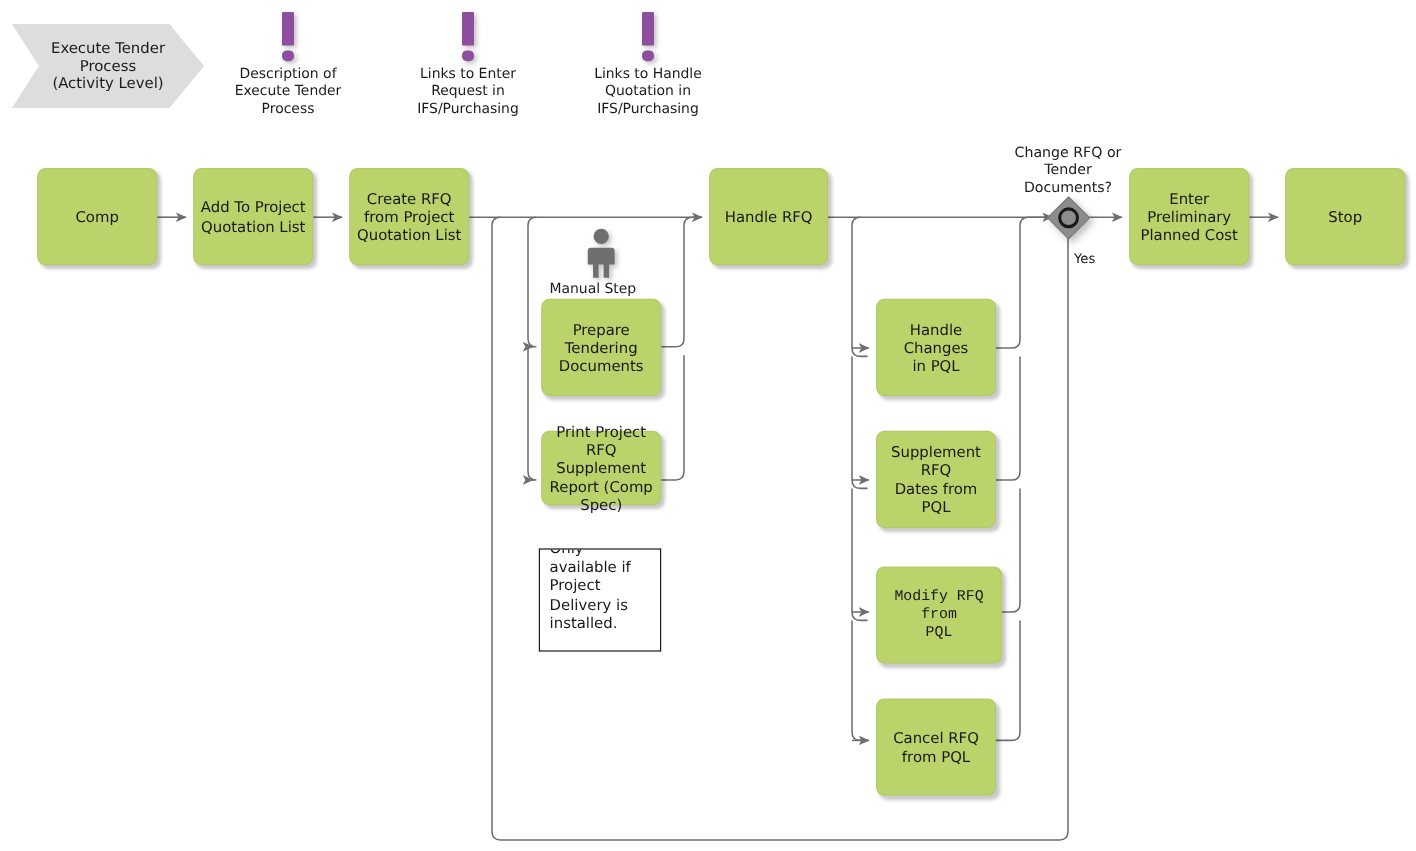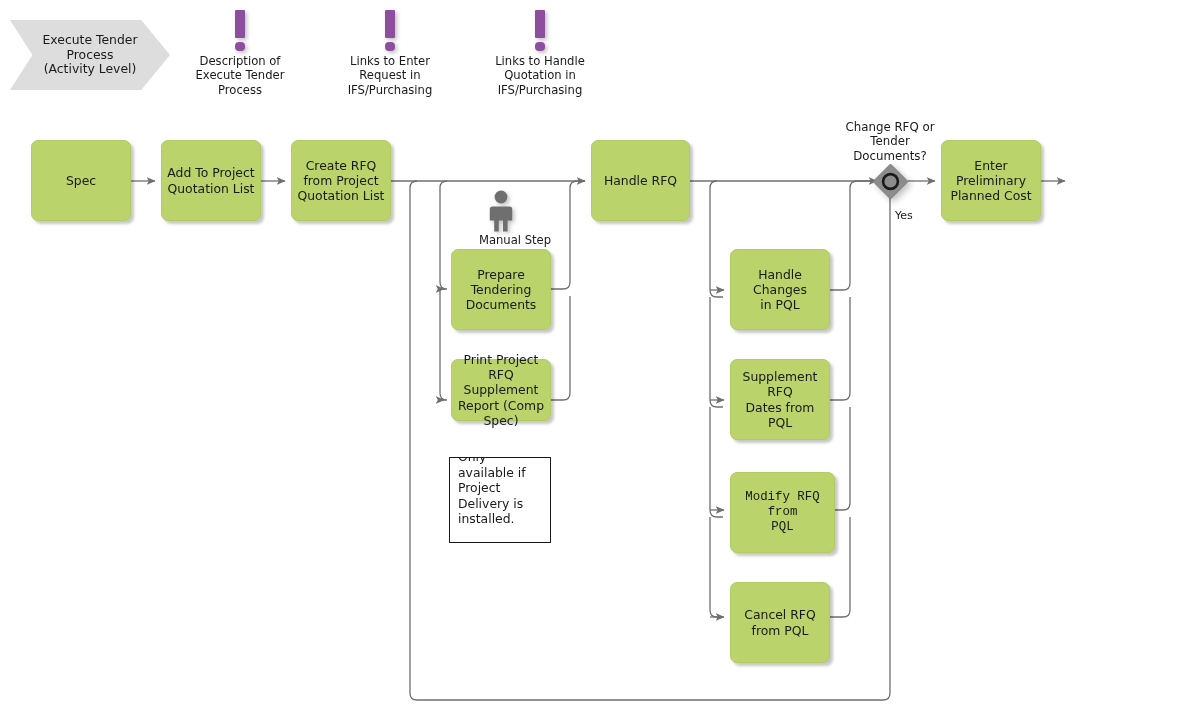--- a/index.html
+++ b/index.html
@@ -111,36 +111,36 @@
 IFS/Purchasing</div>
 
   <div class="bang" style="left:535px;top:10px;">
     <div class="bar"></div>
     <div class="dot"></div>
   </div>
   <div class="annot" style="left:480px;top:54px;width:120px;white-space:pre-line;">Links to Handle
 Quotation in
 IFS/Purchasing</div>
 
-  <div class="node task" style="left:31px;top:140px;width:100px;height:81px;white-space:pre-line;">Spec</div>
+  <div class="node task" style="left:31px;top:140px;width:100px;height:81px;white-space:pre-line;">Comp</div>
 
   <div class="node task" style="left:161px;top:140px;width:100px;height:81px;white-space:pre-line;">Add To Project
 Quotation List</div>
 
   <div class="node task" style="left:291px;top:140px;width:100px;height:81px;white-space:pre-line;">Create RFQ
 from Project
 Quotation List</div>
 
   <div class="node task" style="left:591px;top:140px;width:99px;height:81px;white-space:pre-line;">Handle RFQ</div>
 
   <svg class="person" style="left:486px;top:190px;" width="30" height="42" viewBox="0 0 30 42">
     <circle cx="15" cy="7" r="6.4" fill="#6f6f6f"></circle>
     <path d="M6.4,16.5 h17.2 a2.6,2.6 0 0 1 2.6,2.6 v11.4 h-4.6 v11 h-4.6 v-11 h-4.2 v11 h-4.6 v-11 h-4.4 v-11.4 a2.6,2.6 0 0 1 2.6,-2.6 z" fill="#6f6f6f"></path>
   </svg>
-  <div class="manual-label" style="left:444px;top:233px;width:120px;padding-left:11px;">Manual Step</div>
+  <div class="manual-label" style="left:423px;top:233px;width:120px;padding-left:11px;">Manual Step</div>
 
   <div class="node task" style="left:451px;top:249px;width:100px;height:81px;white-space:pre-line;">Prepare
 Tendering
 Documents</div>
 
   <div class="node task" style="left:451px;top:359px;width:100px;height:62px;white-space:pre-line;">Print Project
 RFQ Supplement
 Report (Comp
 Spec)</div>
 
@@ -172,14 +172,15 @@
     <path d="M18.5,1 L36,18.5 L18.5,36 L1,18.5 Z" fill="#8c8c8c" stroke="#7a7a7a" stroke-width="1"></path>
     <circle cx="18.5" cy="18.5" r="7.4" fill="none" stroke="#1a1a1a" stroke-width="2.6"></circle>
   </svg>
 
   <div class="yes-label" style="left:895px;top:209px;">Yes</div>
 
   <div class="node task" style="left:941px;top:140px;width:100px;height:81px;white-space:pre-line;">Enter
 Preliminary
 Planned Cost</div>
 
+  <div class="node task" style="left:1071px;top:140px;width:100px;height:81px;white-space:pre-line;">Stop</div>
 
 </div>
 
 </body></html>

